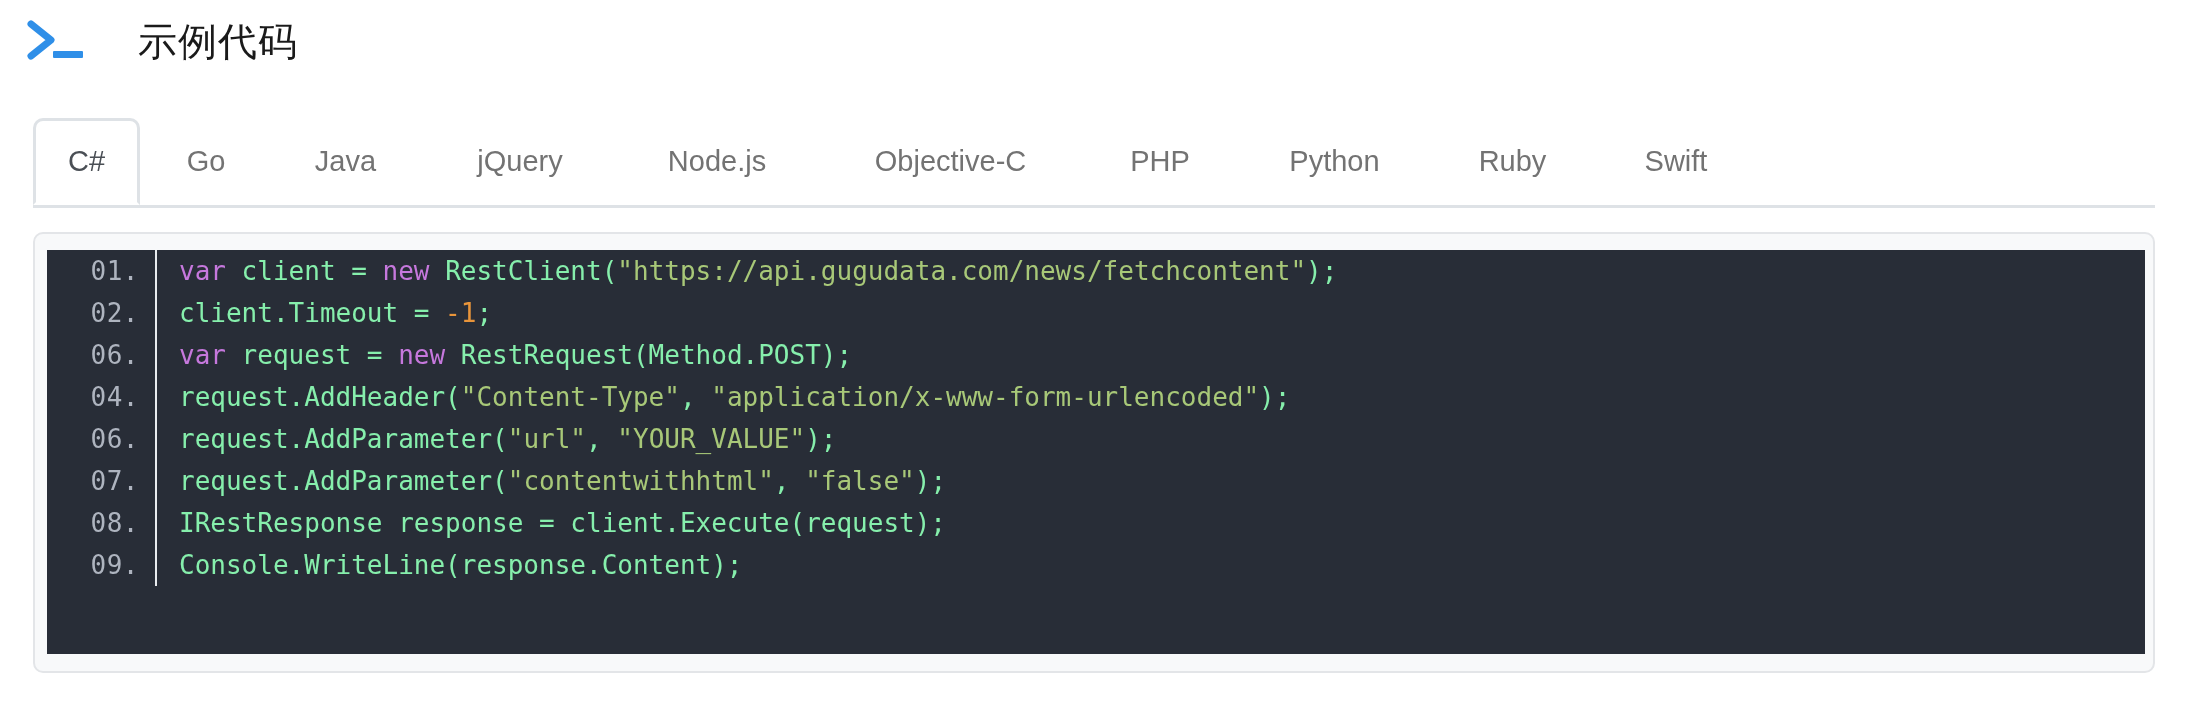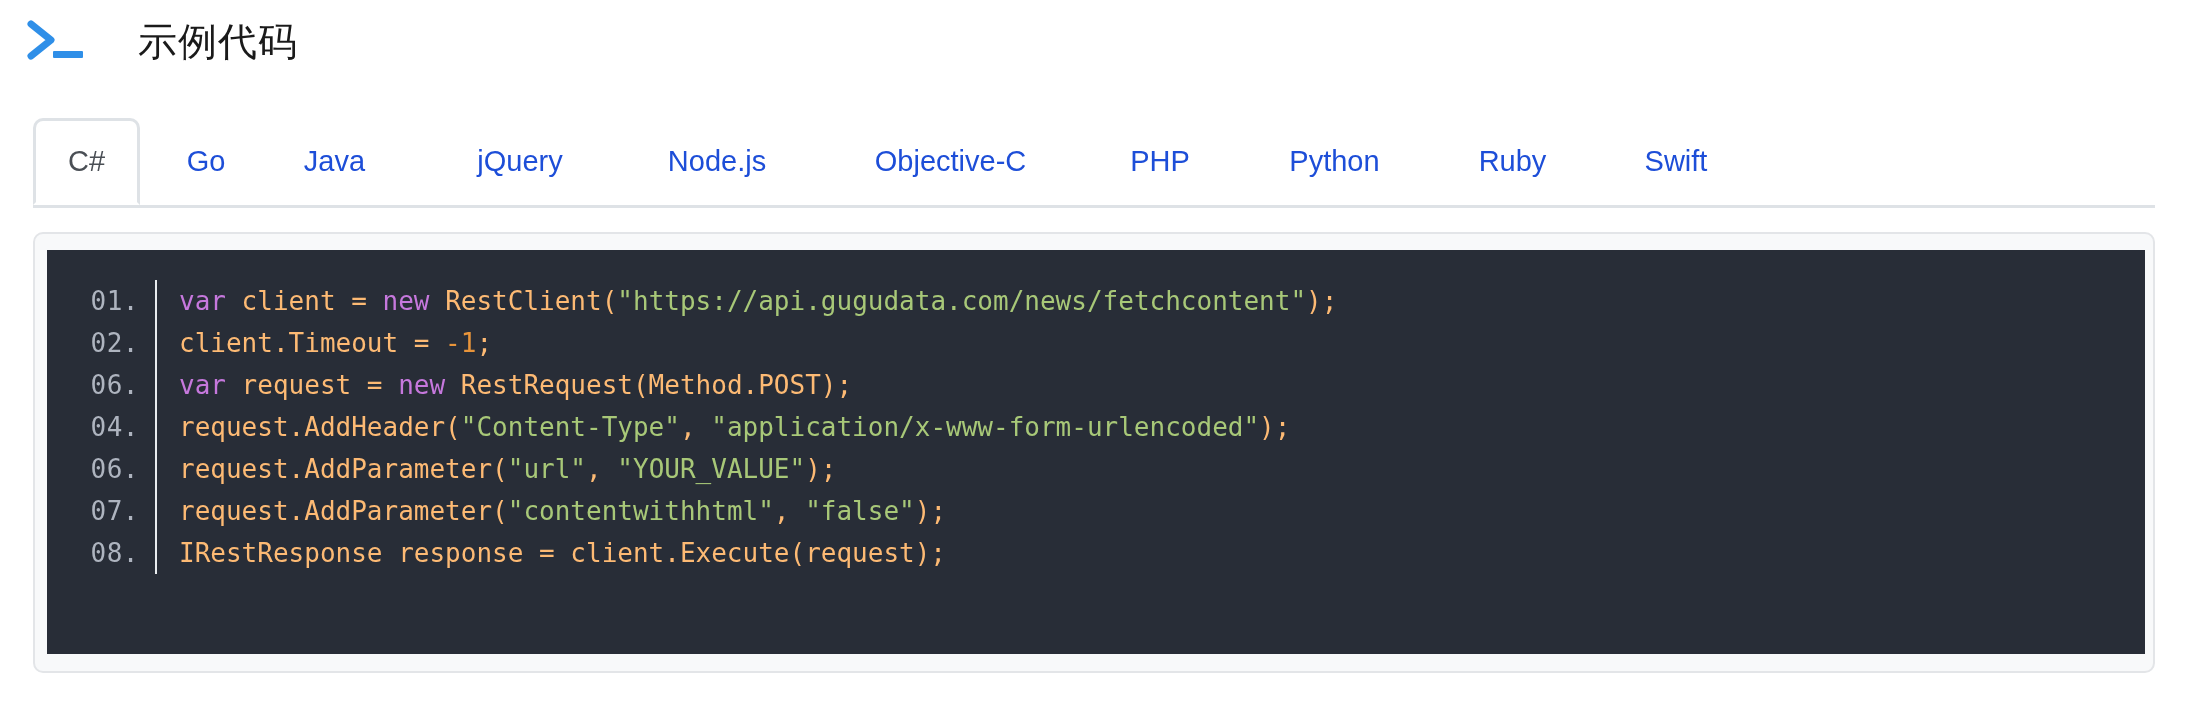--- a/index.html
+++ b/index.html
@@ -63,21 +63,21 @@
   }
   .tab {
     position: absolute;
     top: 0px;
     height: 87px;
     box-sizing: border-box;
     display: flex;
     align-items: center;
     justify-content: center;
     font-size: 29px;
-    color: #1d4ed8;
+    color: #737373;
     background: transparent;
     border: 3px solid transparent;
     border-radius: 10px 10px 0 0;
     cursor: pointer;
     white-space: nowrap;
   }
   .tab.active {
     color: #4a4f55;
     background: #ffffff;
     border-color: #dee2e6;
@@ -99,21 +99,21 @@
     overflow: hidden;
   }
   .code-block {
     position: absolute;
     left: 12px;
     top: 16px;
     width: 2098px;
     height: 404px;
     background: #282d37;
     box-sizing: border-box;
-    padding: 30px 0 14px 0;
+    padding: 0 0 14px 0;
     overflow: hidden;
   }
   .code-line {
     display: flex;
     align-items: center;
     height: 42px;
     font-family: "DejaVu Sans Mono", "Liberation Mono", monospace;
     font-size: 26px;
     line-height: 42px;
     white-space: pre;
@@ -135,21 +135,21 @@
   }
   .line-code {
     flex: 1 1 auto;
     padding-left: 22px;
     color: #d6dae0;
     overflow: hidden;
   }
   .tok-kw  { color: #c678dd; }
   .tok-str { color: #a8c878; }
   .tok-num { color: #e8943a; }
-  .tok-pln { color: #fdba74; }
+  .tok-pln { color: #86efac; }
 </style>
 </head>
 <body>
 
 <div class="page">
 
   <div class="section-header">
     <span class="prompt-icon">
       <svg width="62" height="48" viewBox="0 0 62 48" xmlns="http://www.w3.org/2000/svg">
         <path d="M6 6 L26 22 L6 38" fill="none" stroke="#2f8fe8" stroke-width="7" stroke-linecap="round" stroke-linejoin="round"></path>
@@ -159,21 +159,21 @@
     <div class="page-title">示例代码</div>
   </div>
 
   <div class="tabs">
       <div class="tab active" style="left: 0px; width: 107px;">
         <span>C#</span>
       </div>
       <div class="tab" style="left: 107px; width: 132px;">
         <span>Go</span>
       </div>
-      <div class="tab" style="left: 225px; width: 153px; align-items: center;">
+      <div class="tab" style="left: 236px; width: 153px; align-items: center;">
         <span>Java</span>
       </div>
       <div class="tab" style="left: 392px; width: 190px;">
         <span>jQuery</span>
       </div>
       <div class="tab" style="left: 786px; width: 263px;">
         <span>Objective-C</span>
       </div>
       <div class="tab" style="left: 582px; width: 204px;">
         <span>Node.js</span>
@@ -194,16 +194,17 @@
 
   <div class="code-card">
     <div class="code-block">
         <div class="code-line"><span class="line-no">01.</span><span class="line-sep"></span><span class="line-code"><span class="tok-kw">var</span><span class="tok-pln"> client = </span><span class="tok-kw">new</span><span class="tok-pln"> RestClient(</span><span class="tok-str">"https://api.gugudata.com/news/fetchcontent"</span><span class="tok-pln">);</span></span></div>
         <div class="code-line"><span class="line-no">02.</span><span class="line-sep"></span><span class="line-code"><span class="tok-pln">client.Timeout = </span><span class="tok-num">-1</span><span class="tok-pln">;</span></span></div>
         <div class="code-line"><span class="line-no">06.</span><span class="line-sep"></span><span class="line-code"><span class="tok-kw">var</span><span class="tok-pln"> request = </span><span class="tok-kw">new</span><span class="tok-pln"> RestRequest(Method.POST);</span></span></div>
         <div class="code-line"><span class="line-no">04.</span><span class="line-sep"></span><span class="line-code"><span class="tok-pln">request.AddHeader(</span><span class="tok-str">"Content-Type"</span><span class="tok-pln">, </span><span class="tok-str">"application/x-www-form-urlencoded"</span><span class="tok-pln">);</span></span></div>
         <div class="code-line"><span class="line-no">06.</span><span class="line-sep"></span><span class="line-code"><span class="tok-pln">request.AddParameter(</span><span class="tok-str">"url"</span><span class="tok-pln">, </span><span class="tok-str">"YOUR_VALUE"</span><span class="tok-pln">);</span></span></div>
         <div class="code-line"><span class="line-no">07.</span><span class="line-sep"></span><span class="line-code"><span class="tok-pln">request.AddParameter(</span><span class="tok-str">"contentwithhtml"</span><span class="tok-pln">, </span><span class="tok-str">"false"</span><span class="tok-pln">);</span></span></div>
         <div class="code-line"><span class="line-no">08.</span><span class="line-sep"></span><span class="line-code"><span class="tok-pln">IRestResponse response = client.Execute(request);</span></span></div>
+        <div class="code-line"><span class="line-no">09.</span><span class="line-sep"></span><span class="line-code"><span class="tok-pln">Console.WriteLine(response.Content);</span></span></div>
       </div>
   </div>
 
 </div>
 
 </body></html>

